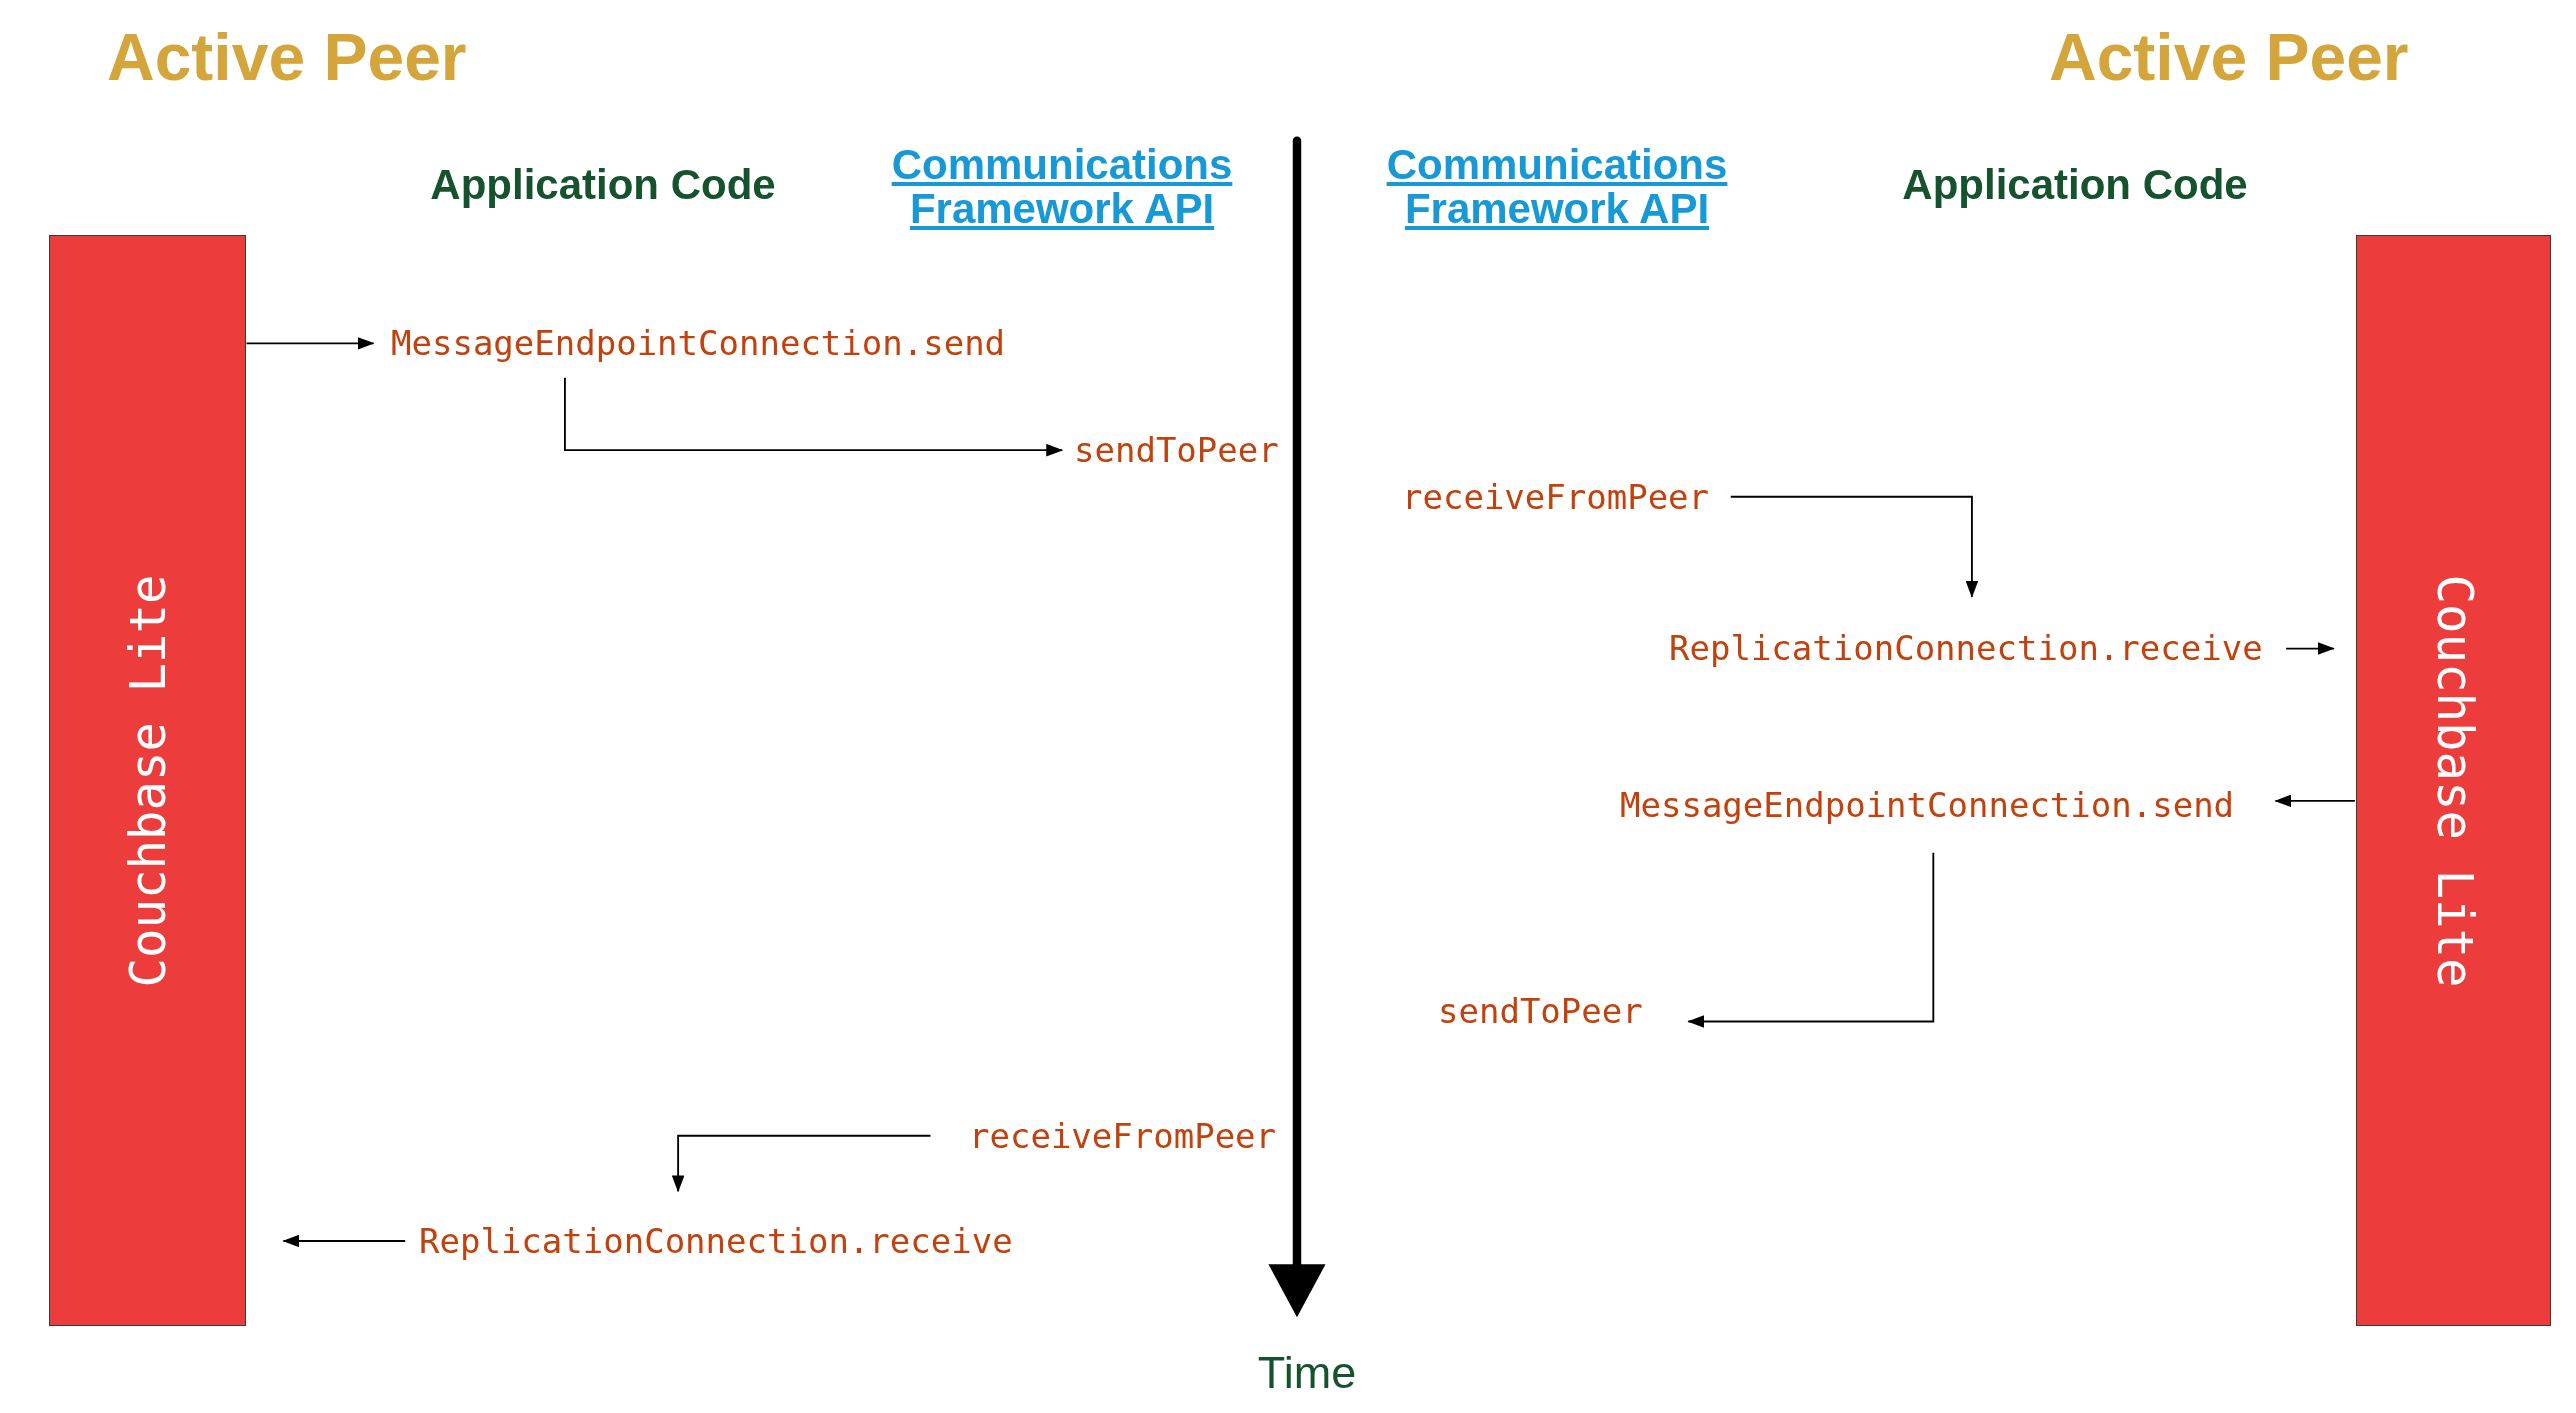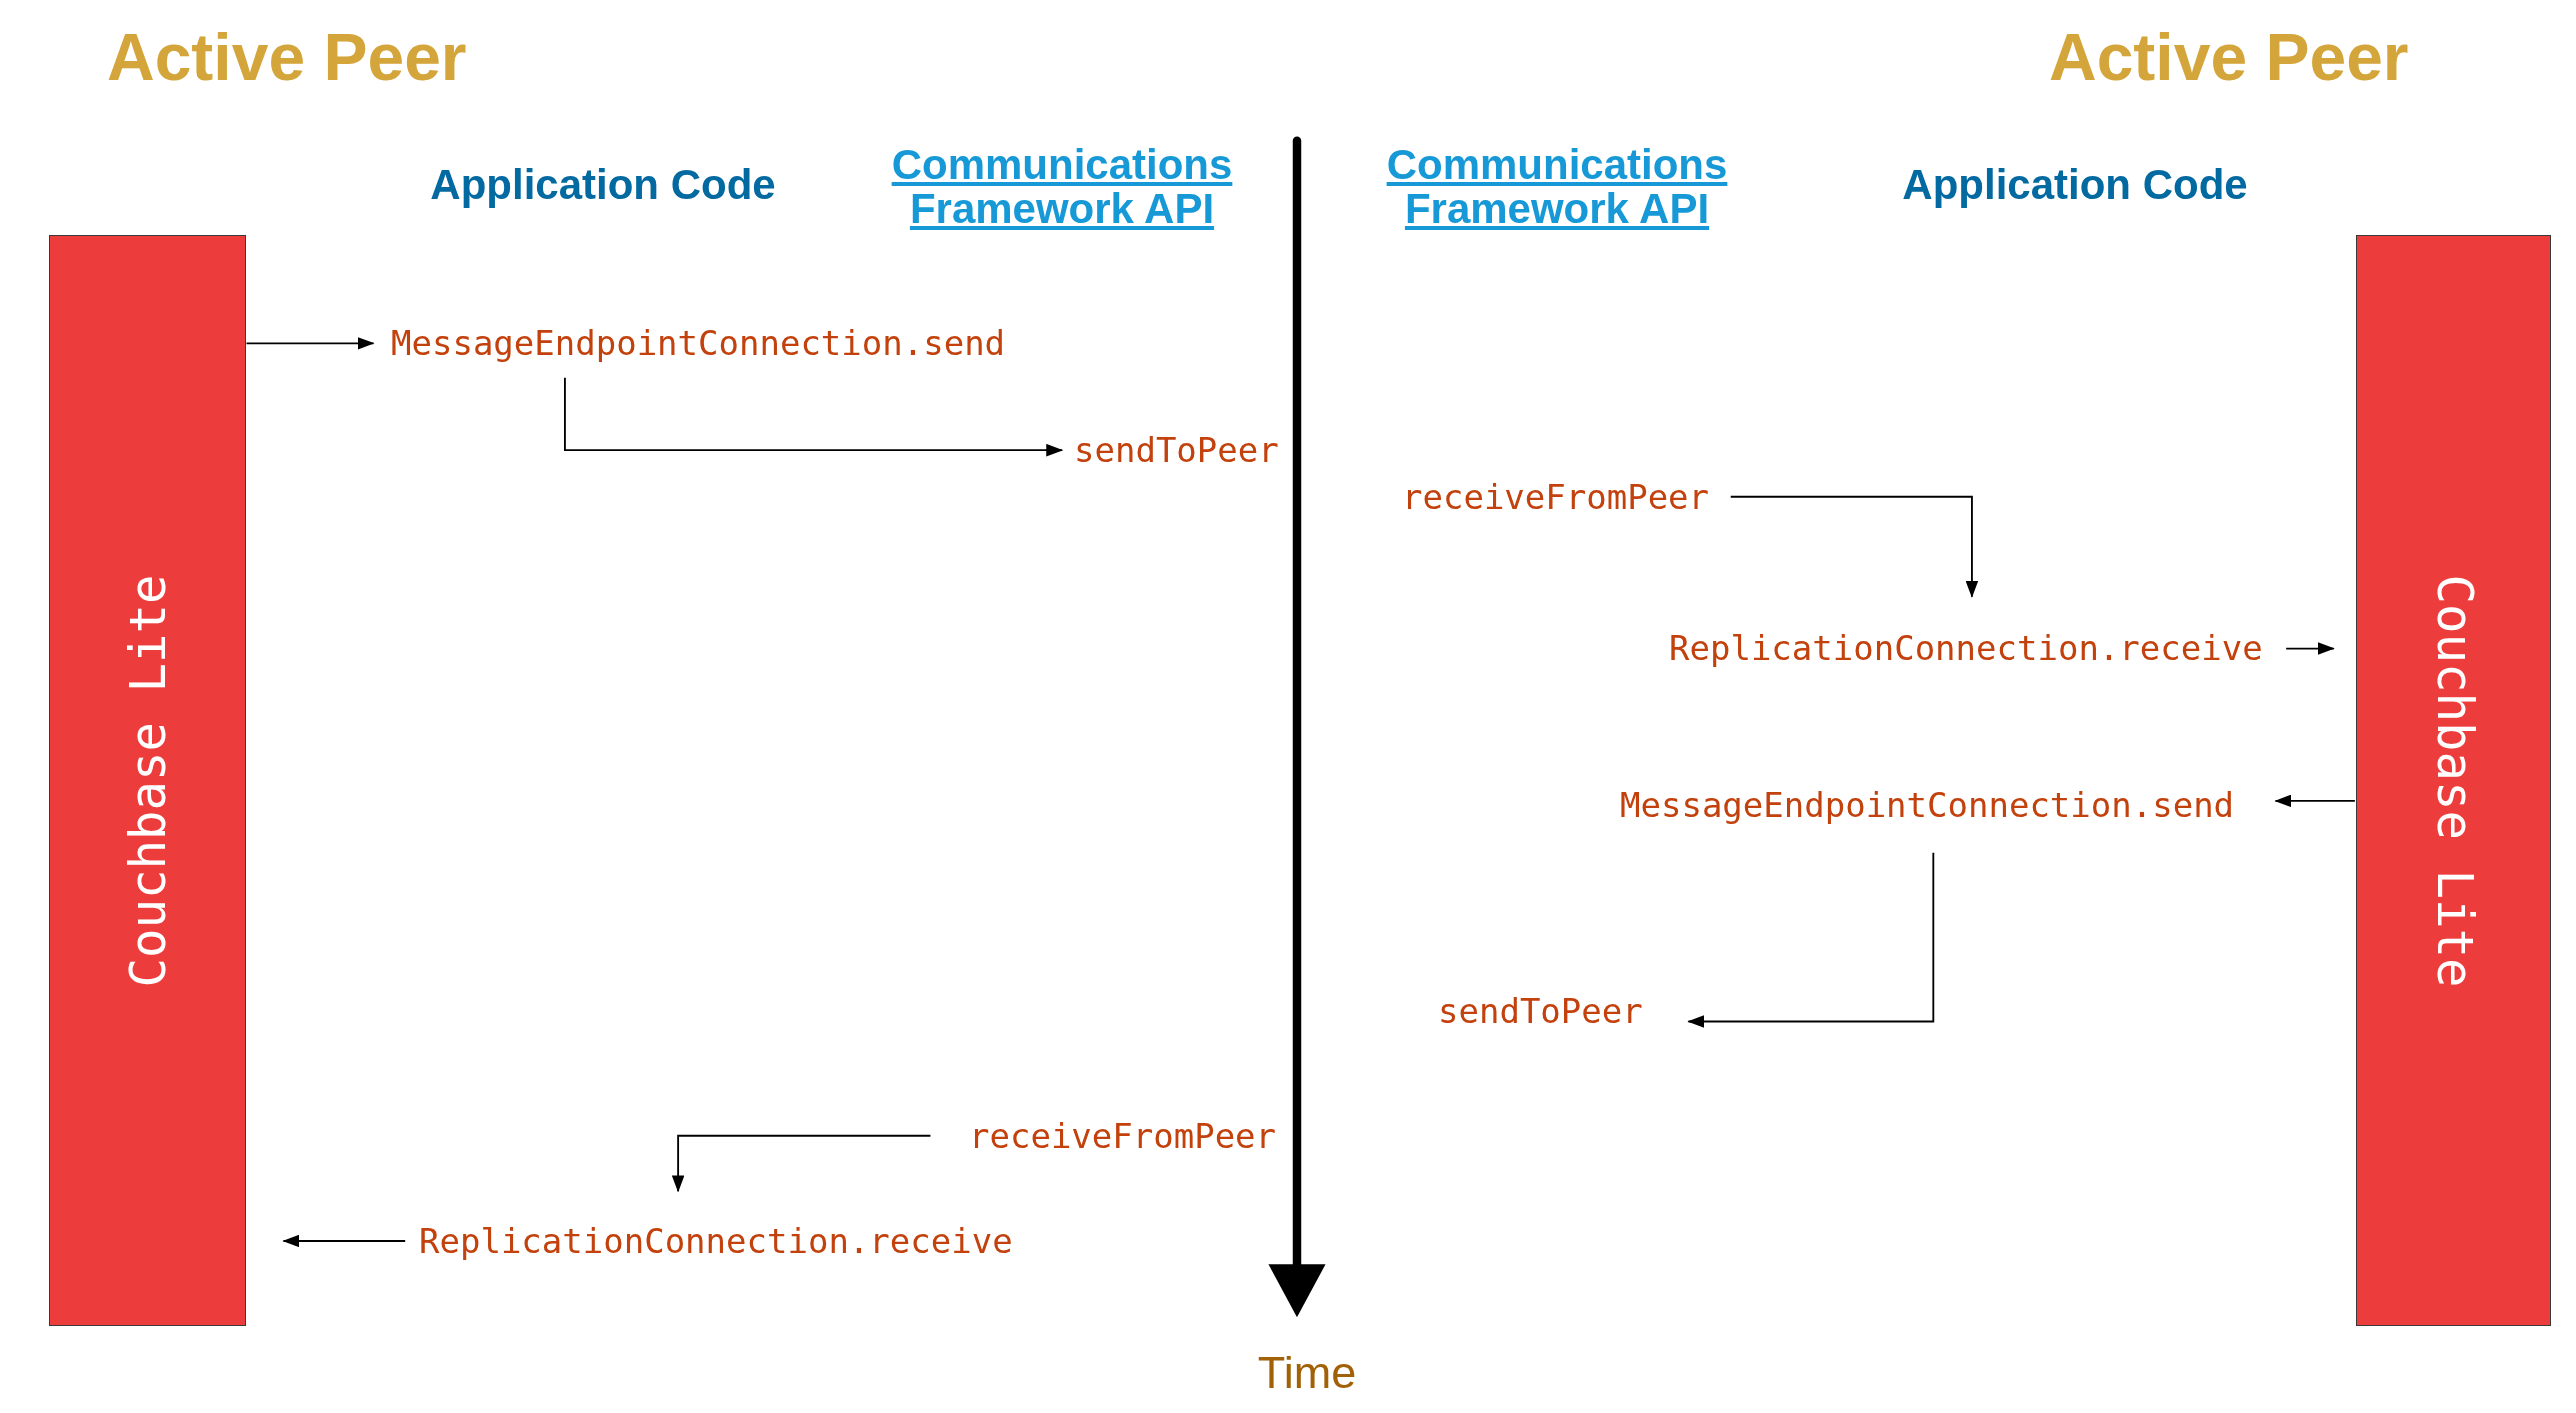--- a/index.html
+++ b/index.html
@@ -22,21 +22,21 @@
     color: #D4A53A;
     white-space: nowrap;
   }
   #active-title  { left: 107px; }
   #passive-title { left: 2049px; }
 
   .col-header {
     position: absolute;
     transform: translateX(-50%);
     font: bold 42px/1.05 "Liberation Sans", sans-serif;
-    color: #0369a1;
+    color: #14532d;
     text-align: center;
     white-space: nowrap;
   }
   .col-header.blue { color: #1699D6; text-decoration: underline; }
   #hdr-app-left   { left: 603px; top: 163px; }
   #hdr-fw-left    { left: 1062px; top: 143px; }
   #hdr-fw-right   { left: 1557px; top: 143px; }
   #hdr-app-right  { left: 2075px; top: 163px; }
 
   .cbl-bar {
@@ -86,21 +86,21 @@
     fill: none;
     stroke: #000000;
     stroke-width: 3.5px;
   }
   #time-label {
     position: absolute;
     left: 1307px;
     top: 1350px;
     transform: translateX(-50%);
     font: 45px/1 "Liberation Sans", sans-serif;
-    color: #a16207;
+    color: #14532d;
     white-space: nowrap;
   }
 </style>
 </head>
 <body>
 
 <div id="canvas">
 
   <div class="peer-title" id="active-title">Active Peer</div>
 

